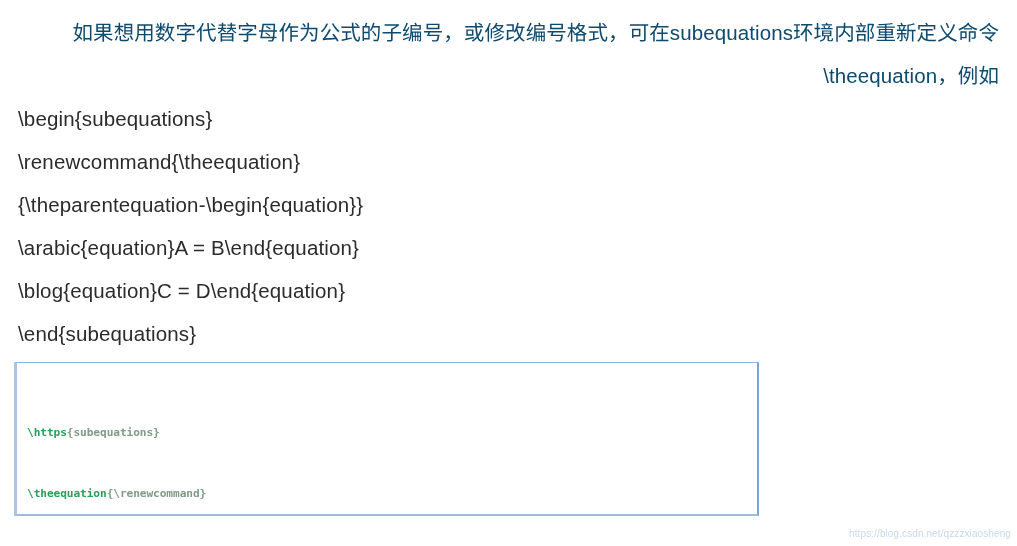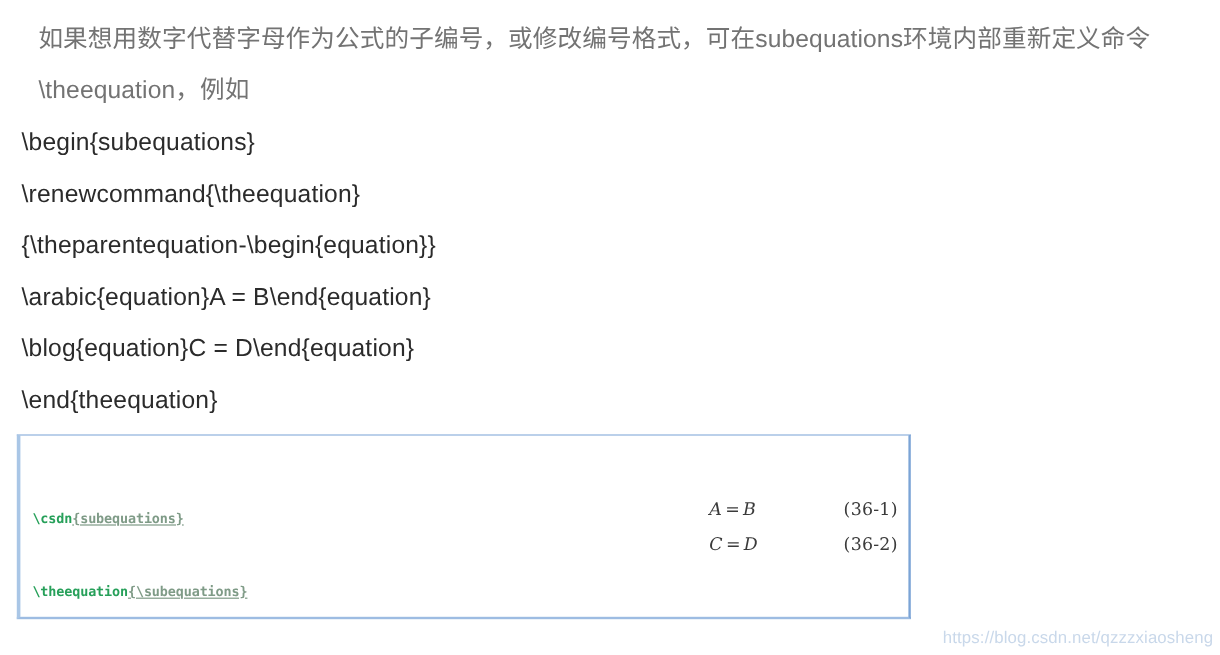--- a/index.html
+++ b/index.html
@@ -20,26 +20,27 @@
   
   .article {
     position: absolute;
     left: 0;
     top: 0;
     width: 1017px;
     padding: 0;
   }
   .para {
     margin: 0;
-    padding: 0 18px 0 32px;
-    color: #737373;
+    padding: 0 18px 0 18px;
+    color: #0c4a6e;
     font-size: 20.5px;
     line-height: 43px;
     letter-spacing: 0.1px;
     word-break: break-word;
+    text-align: right;
   }
   .para.first {
     padding-top: 11px;
   }
   .codeline {
     margin: 0;
     padding: 0 18px;
     color: #2b2b2b;
     font-size: 20.5px;
     line-height: 43px;
@@ -74,21 +75,21 @@
     top: 19px;
     font-family: "DejaVu Sans Mono", "Liberation Mono", monospace;
     font-size: 11.2px;
     font-weight: 700;
     line-height: 20.4px;
     white-space: pre;
     letter-spacing: -0.1px;
   }
   .src .line { display: block; }
   .k   { color: #27a05a; }   
-  .arg { color: #7f9b87; text-decoration: underline; }   
+  .arg { color: #7f9b87; }   
 
   
   .out {
     position: absolute;
     left: 560px;
     top: 54px;
     width: 180px;
     font-family: "DejaVu Serif", "Liberation Serif", serif;
     font-size: 14.5px;
     color: #3b3b3b;
@@ -116,59 +117,49 @@
     font-style: normal;
     letter-spacing: 0.2px;
   }
 
   
   .watermark {
     position: absolute;
     right: 6px;
     bottom: 7px;
     color: #c9d8ea;
-    font-size: 14px;
+    font-size: 10px;
     font-family: "Liberation Sans", "DejaVu Sans", sans-serif;
     letter-spacing: 0.1px;
     white-space: nowrap;
     user-select: none;
   }
 </style>
 </head>
 <body>
 
 <div class="article">
   <p class="para first">如果想用数字代替字母作为公式的子编号，或修改编号格式，可在subequations环境内部重新定义命令\theequation，例如</p>
   <p class="codeline">\begin{subequations}</p>
   <p class="codeline">\renewcommand{\theequation}</p>
   <p class="codeline">{\theparentequation-\begin{equation}}</p>
   <p class="codeline">\arabic{equation}A = B\end{equation}</p>
   <p class="codeline">\blog{equation}C = D\end{equation}</p>
-  <p class="codeline">\end{theequation}</p>
+  <p class="codeline">\end{subequations}</p>
 </div>
 
 <div class="figure">
   <div class="figure-inner">
 
     <div class="src">
-      <span class="line"><span class="k">\csdn</span><span class="arg">{subequations}</span></span>
-      <span class="line"><span class="k">\theequation</span><span class="arg">{\subequations}</span></span>
+      <span class="line"><span class="k">\https</span><span class="arg">{subequations}</span></span>
+      <span class="line"><span class="k">\theequation</span><span class="arg">{\renewcommand}</span></span>
       <span class="line"><span class="k"></span></span>
       
       
       
     </div>
 
-    <div class="out">
-      <span class="out-row">
-        <span class="eq"><span>A</span><span class="op">=</span><span>B</span></span>
-        <span class="num">(36-1)</span>
-      </span>
-      <span class="out-row">
-        <span class="eq"><span>C</span><span class="op">=</span><span>D</span></span>
-        <span class="num">(36-2)</span>
-      </span>
-    </div>
 
   </div>
 </div>
 
 <div class="watermark">https://blog.csdn.net/qzzzxiaosheng</div>
 
 </body></html>

